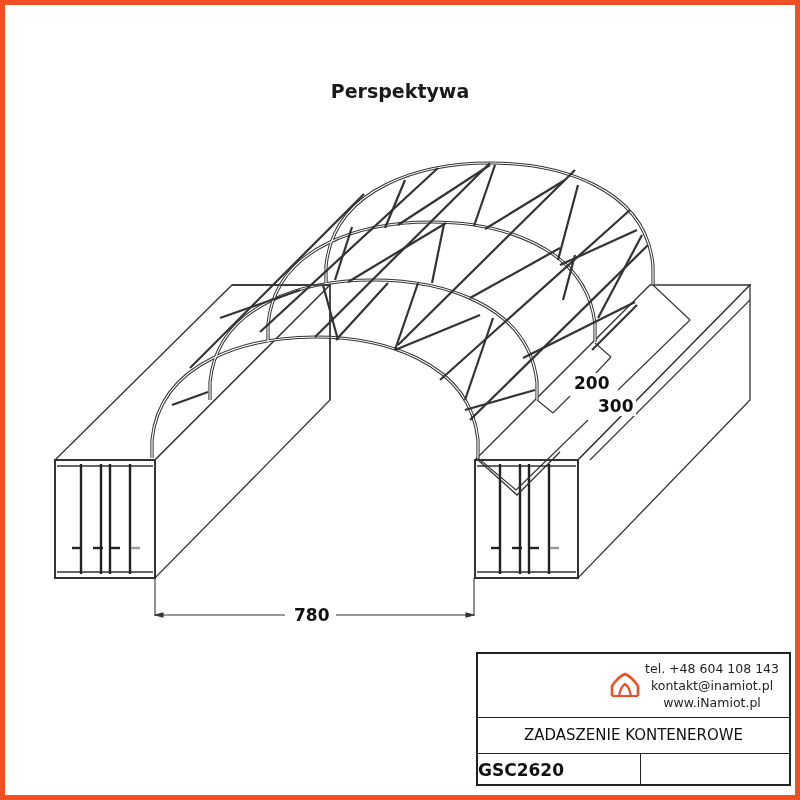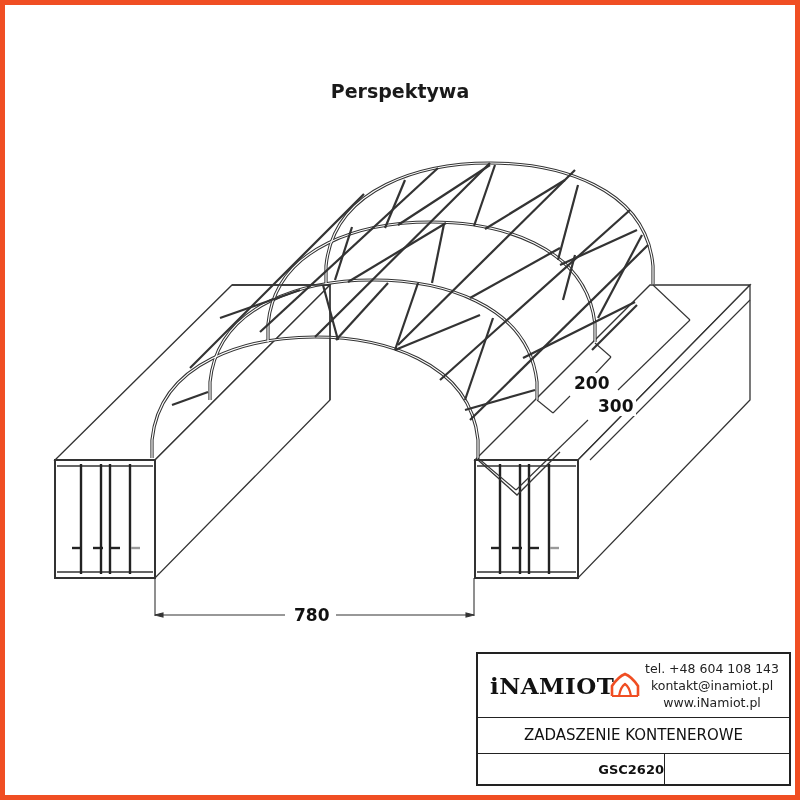--- a/index.html
+++ b/index.html
@@ -8,21 +8,21 @@
   .title { position: absolute; left: 0; width: 800px; top: 80px; text-align: center; font-size: 19px; color: #1a1a1a; font-family: "DejaVu Sans", sans-serif; font-weight: bold; }
   svg.drawing { position: absolute; left: 0; top: 0; }
   .dim { position: absolute; font-weight: bold; font-size: 17px; color: #111; font-family: "DejaVu Sans", sans-serif; background: #fff; padding: 0 2px; }
   .titleblock { position: absolute; left: 476px; top: 652px; width: 315px; height: 134px; border: 2px solid #222; box-sizing: border-box; background: #fff; }
   .tb-top { position: absolute; left: 0; top: 0; width: 311px; height: 63px; border-bottom: 1.5px solid #222; }
   .logo { position: absolute; left: 12px; top: 18px; font-family: "DejaVu Serif", serif; font-weight: bold; font-size: 23px; color: #111; letter-spacing: 0.5px; }
   .logo-icon { position: absolute; left: 132px; top: 18px; width: 30px; height: 26px; }
   .contact { position: absolute; right: 10px; top: 6px; text-align: center; font-size: 12.5px; font-weight: normal; line-height: 17px; color: #222; font-family: "DejaVu Sans", sans-serif; }
   .tb-mid { position: absolute; left: 0; top: 63px; width: 311px; height: 36px; border-bottom: 1.5px solid #222; text-align: center; line-height: 36px; font-size: 15px; color: #111; font-family: "DejaVu Sans", sans-serif; }
   .tb-bot { position: absolute; left: 0; top: 100px; width: 311px; height: 32px; }
-  .tb-code { position: absolute; left: 0; top: 0; width: 162px; height: 32px; border-right: 1.5px solid #222; text-align: right; line-height: 32px; font-weight: bold; font-size: 13px; color: #111; font-family: "DejaVu Sans", sans-serif; margin-left: 24px; }
+  .tb-code { position: absolute; left: 0; top: 0; width: 162px; height: 32px; border-right: 1.5px solid #222; text-align: left; line-height: 32px; font-weight: bold; font-size: 17px; color: #111; font-family: "DejaVu Sans", sans-serif; }
   .tb-size { position: absolute; left: 163px; top: 0; width: 148px; height: 32px; text-align: center; line-height: 32px; font-weight: bold; font-size: 17px; color: #111; font-family: "DejaVu Sans", sans-serif; }
 </style>
 </head>
 <body>
 
 <div class="frame"></div>
 
 <div class="title">Perspektywa</div>
 
 <svg class="drawing" width="800" height="800" viewBox="0 0 800 800">
@@ -140,21 +140,20 @@
     </g>
   </g>
 </svg>
 
 <div class="dim" style="left:292px; top:605px;">780</div>
 <div class="dim" style="left:572px; top:373px;">200</div>
 <div class="dim" style="left:596px; top:396px;">300</div>
 
 <div class="titleblock">
   <div class="tb-top">
-    <div class="logo">iNAMIOT</div>
     <svg class="logo-icon" viewBox="0 0 30 26">
       <path d="M2,24 L2,14 C6,8 10,4 15,2 C20,4 24,8 28,14 L28,24" fill="none" stroke="#f04e23" stroke-width="2.6"></path>
       <path d="M9,24 C10,18 12,14 15,12 C18,14 20,18 21,24" fill="none" stroke="#f04e23" stroke-width="2.2"></path>
       <line x1="2" y1="24" x2="28" y2="24" stroke="#f04e23" stroke-width="2"></line>
     </svg>
     <div class="contact">
       <div>tel. +48 604 108 143</div>
       <div>kontakt@inamiot.pl</div>
       <div>www.iNamiot.pl</div>
     </div>

